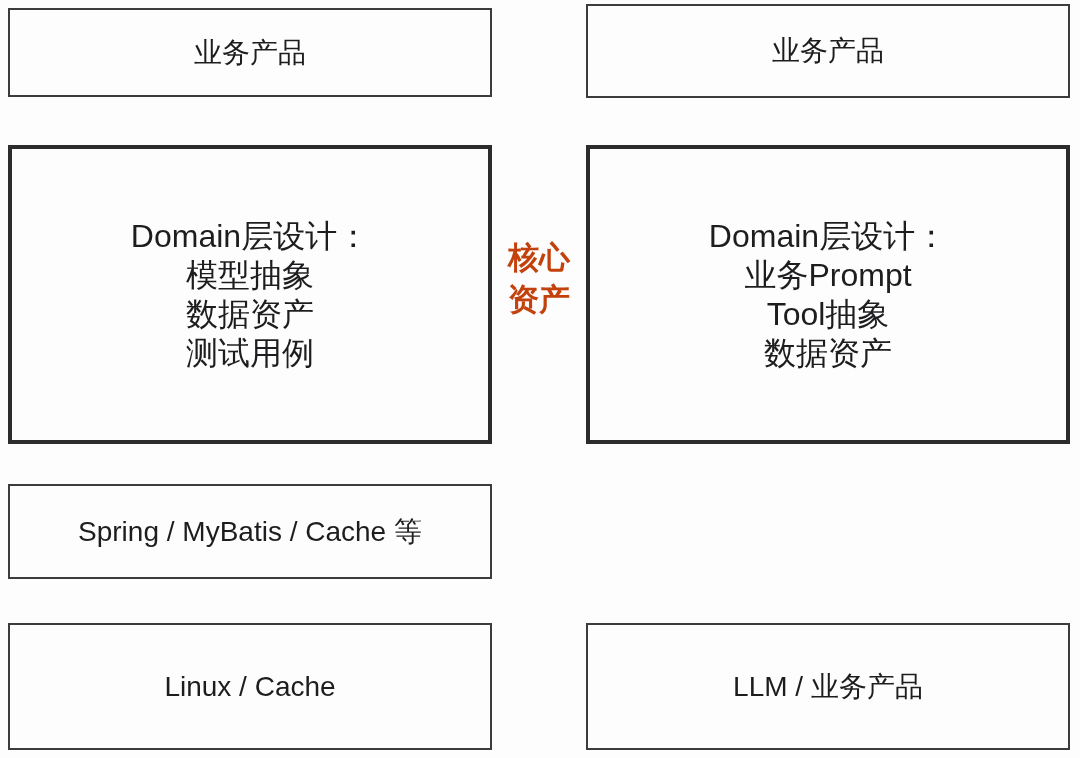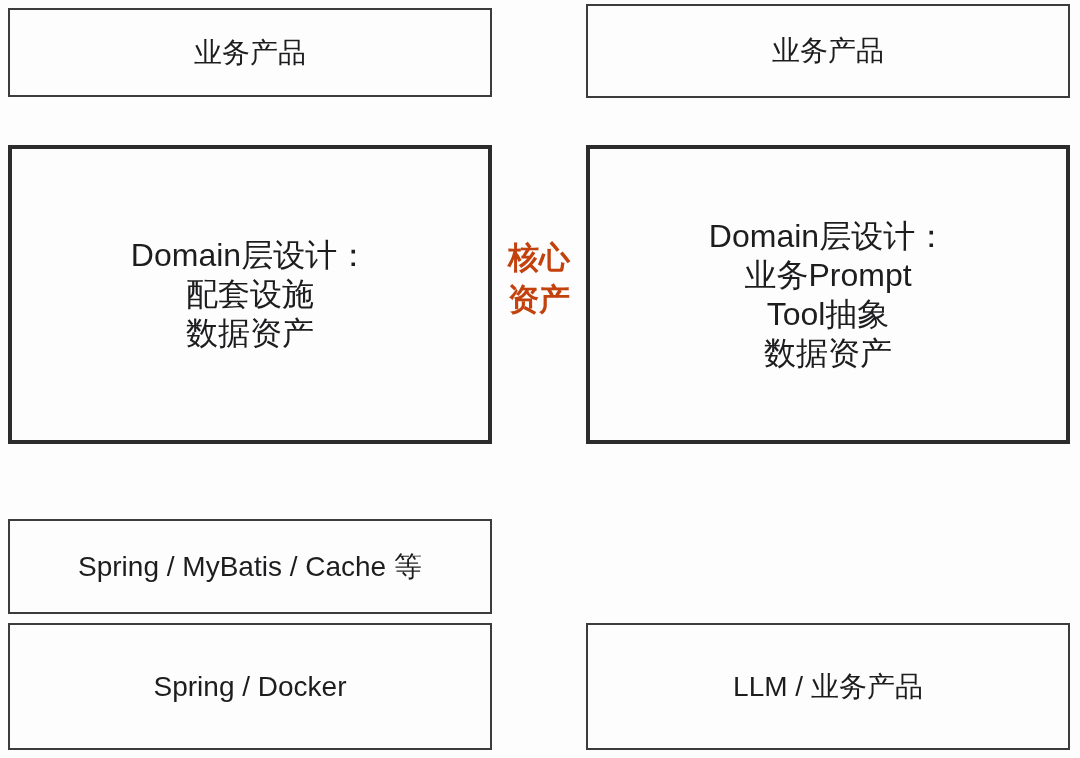--- a/index.html
+++ b/index.html
@@ -34,21 +34,21 @@
   .box.thick { border: 4px solid #2c2c2c; }
 
   
   .l-col { left: 8px;   width: 484px; }
   
   .r-col { left: 586px; width: 484px; }
 
   .row1-l { top: 8px;   height: 89px;  }
   .row1-r { top: 4px;   height: 94px;  }
   .row2   { top: 145px; height: 299px; }
-  .row3   { top: 519px; height: 95px;  }
+  .row3   { top: 484px; height: 95px;  }
   .row4   { top: 623px; height: 127px; }
 
   .domain-content {
     display: flex;
     flex-direction: column;
     align-items: center;
   }
   .domain-title,
   .domain-items div {
     font-size: 32px;
@@ -74,32 +74,33 @@
 <div class="diagram">
 
   <div class="box thin l-col row1-l">
     <span class="plain-label">业务产品</span>
   </div>
 
   <div class="box thick l-col row2">
     <div class="domain-content">
       <div class="domain-title">Domain层设计：</div>
       <div class="domain-items">
-          <div>配套设施</div>
+          <div>模型抽象</div>
           <div>数据资产</div>
+          <div>测试用例</div>
         </div>
     </div>
   </div>
 
   <div class="box thin l-col row3">
     <span class="plain-label">Spring / MyBatis / Cache 等</span>
   </div>
 
   <div class="box thin l-col row4">
-    <span class="plain-label">Spring / Docker</span>
+    <span class="plain-label">Linux / Cache</span>
   </div>
 
   <div class="center-label">
       <div>核心</div>
       <div>资产</div>
     </div>
 
   <div class="box thin r-col row1-r">
     <span class="plain-label">业务产品</span>
   </div>

